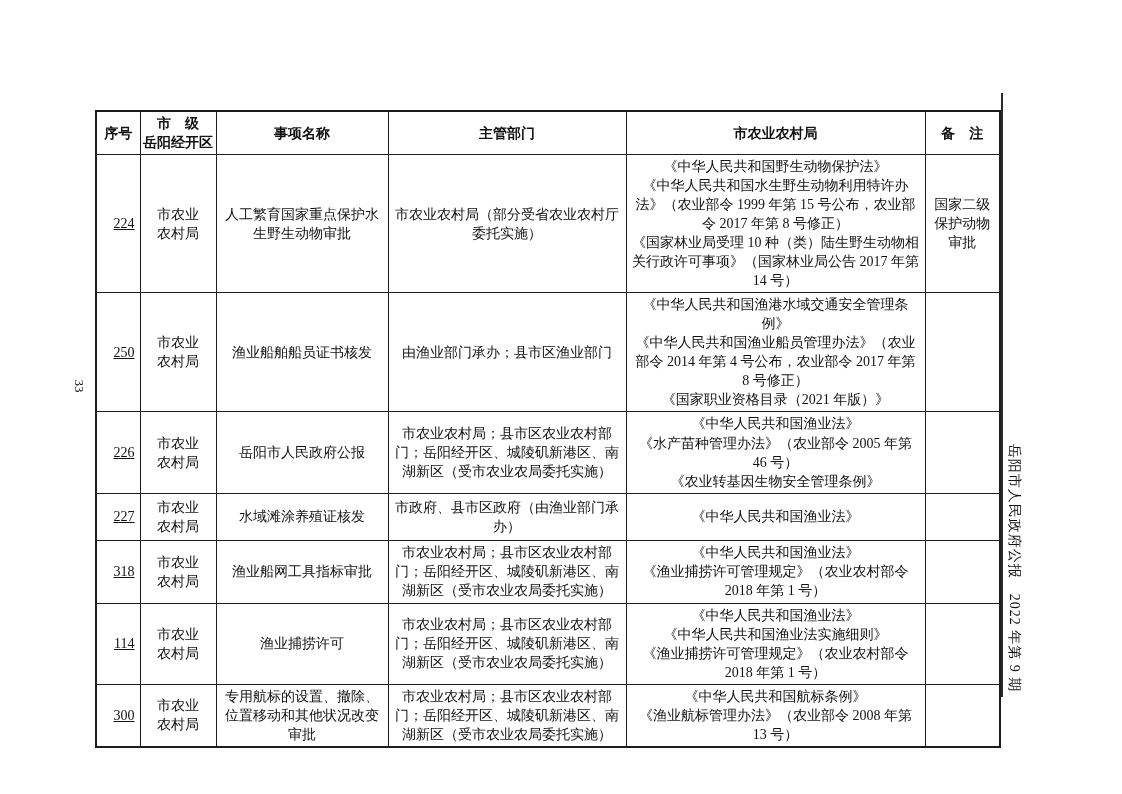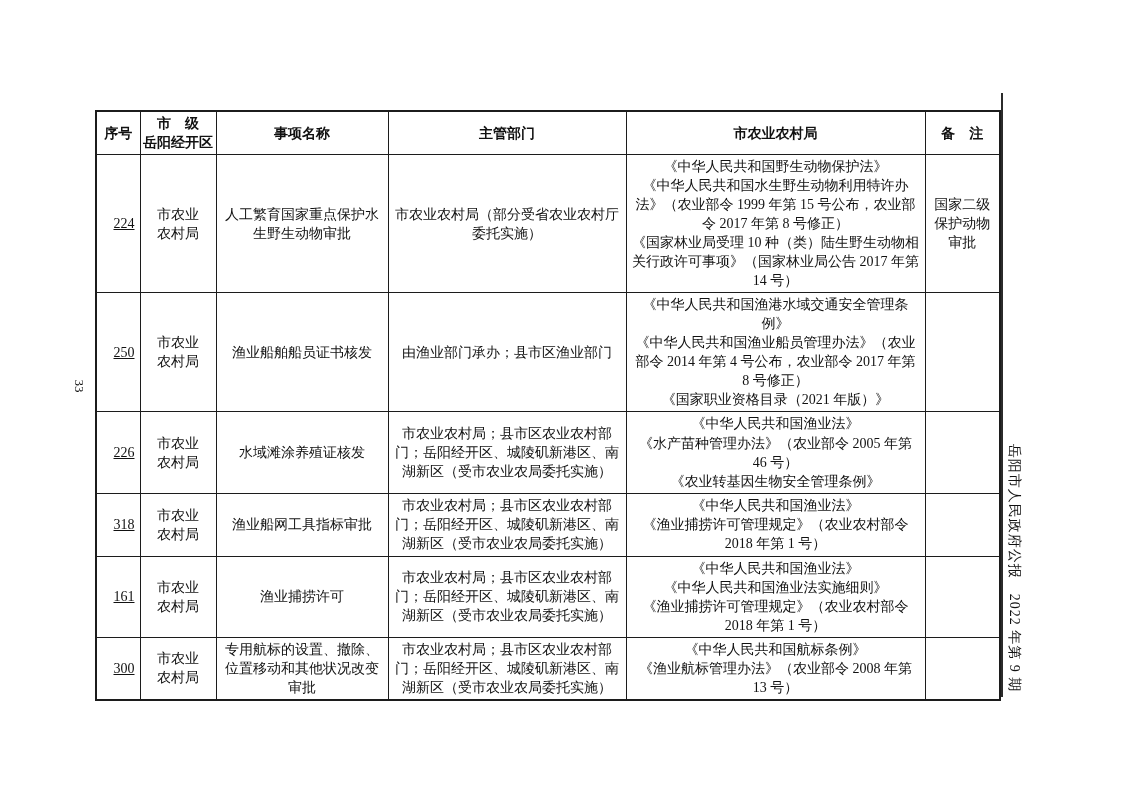--- a/index.html
+++ b/index.html
@@ -100,38 +100,46 @@
       <td class="c-item">渔业船舶船员证书核发</td>
       <td class="c-agency">由渔业部门承办；县市区渔业部门</td>
       <td class="c-basis">《中华人民共和国渔港水域交通安全管理条例》
 《中华人民共和国渔业船员管理办法》（农业部令 2014 年第 4 号公布，农业部令 2017 年第 8 号修正）
 《国家职业资格目录（2021 年版）》</td>
       <td class="c-remark"></td>
     </tr>
     <tr style="height:73px">
       <td class="c-seq">226</td>
       <td class="c-dept">市农业农村局</td>
-      <td class="c-item">水域滩涂养殖证核发</td>
+      <td class="c-item">岳阳市人民政府公报</td>
       <td class="c-agency">市农业农村局；县市区农业农村部门；岳阳经开区、城陵矶新港区、南湖新区（受市农业农局委托实施）</td>
       <td class="c-basis">《中华人民共和国渔业法》
 《水产苗种管理办法》（农业部令 2005 年第 46 号）
 《农业转基因生物安全管理条例》</td>
+      <td class="c-remark"></td>
+    </tr>
+    <tr style="height:47px">
+      <td class="c-seq">227</td>
+      <td class="c-dept">市农业农村局</td>
+      <td class="c-item">水域滩涂养殖证核发</td>
+      <td class="c-agency">市政府、县市区政府（由渔业部门承办）</td>
+      <td class="c-basis">《中华人民共和国渔业法》</td>
       <td class="c-remark"></td>
     </tr>
     <tr style="height:63px">
       <td class="c-seq">318</td>
       <td class="c-dept">市农业农村局</td>
       <td class="c-item">渔业船网工具指标审批</td>
       <td class="c-agency">市农业农村局；县市区农业农村部门；岳阳经开区、城陵矶新港区、南湖新区（受市农业农局委托实施）</td>
       <td class="c-basis">《中华人民共和国渔业法》
 《渔业捕捞许可管理规定》（农业农村部令 2018 年第 1 号）</td>
       <td class="c-remark"></td>
     </tr>
     <tr style="height:67px">
-      <td class="c-seq">161</td>
+      <td class="c-seq">114</td>
       <td class="c-dept">市农业农村局</td>
       <td class="c-item">渔业捕捞许可</td>
       <td class="c-agency">市农业农村局；县市区农业农村部门；岳阳经开区、城陵矶新港区、南湖新区（受市农业农局委托实施）</td>
       <td class="c-basis">《中华人民共和国渔业法》
 《中华人民共和国渔业法实施细则》
 《渔业捕捞许可管理规定》（农业农村部令 2018 年第 1 号）</td>
       <td class="c-remark"></td>
     </tr>
     <tr style="height:59px">
       <td class="c-seq">300</td>

